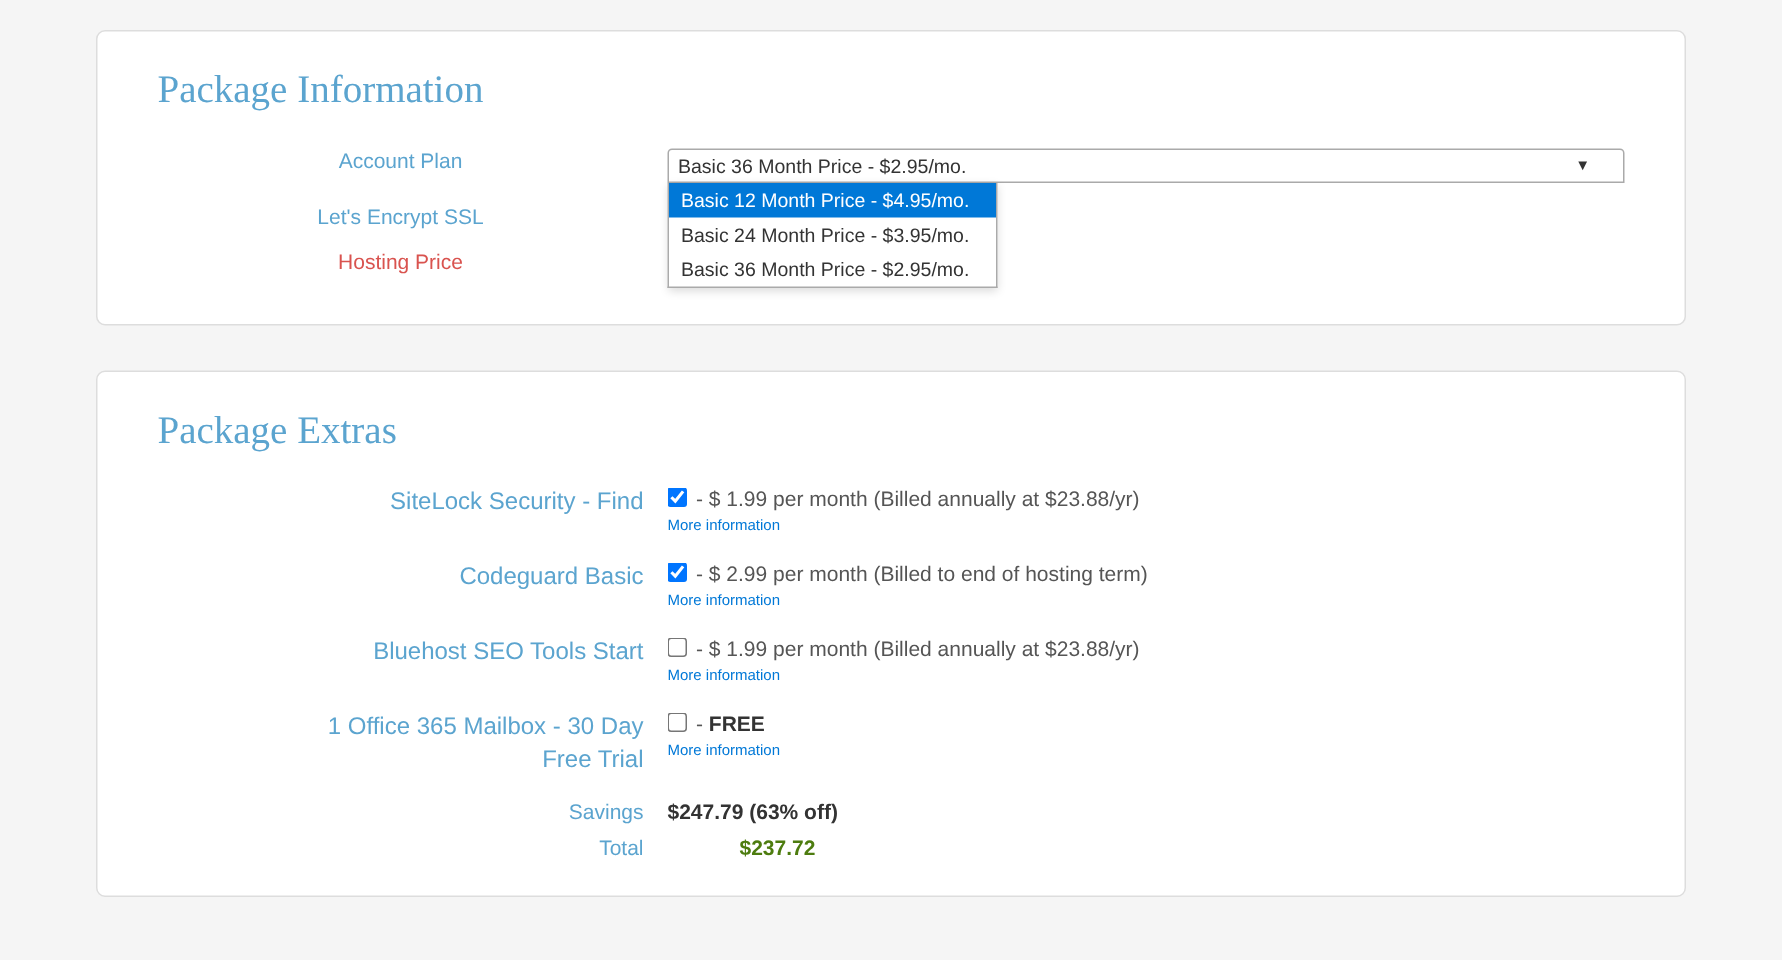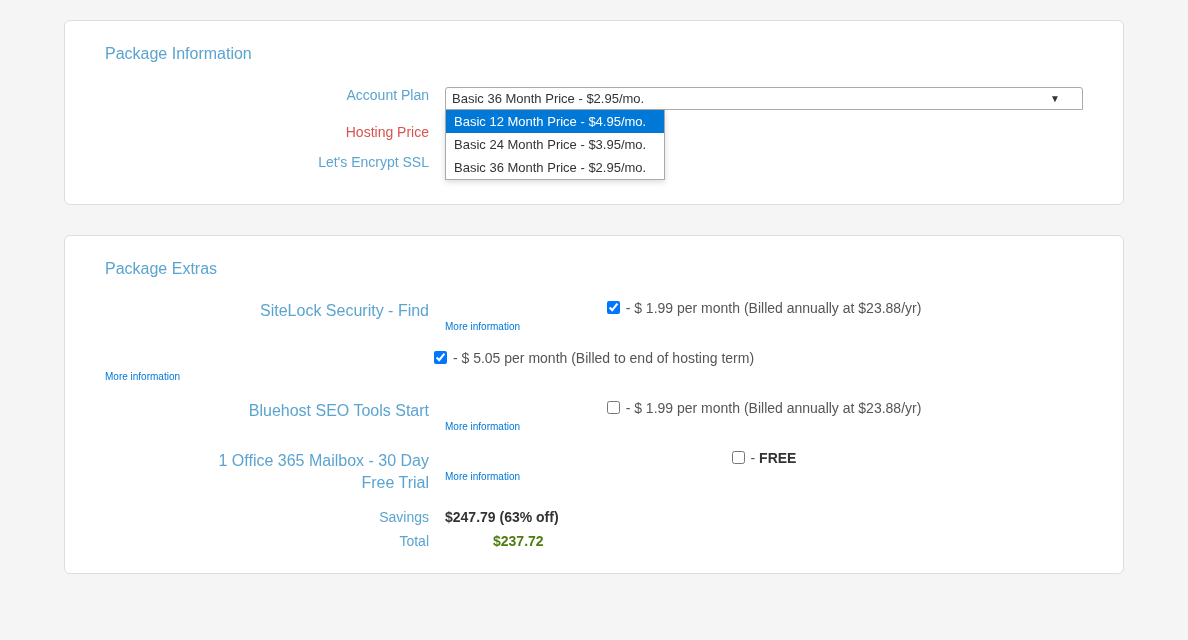--- a/index.html
+++ b/index.html
@@ -14,33 +14,34 @@
       background: #fff;
       border: 1px solid #ddd;
       border-radius: 6px;
       padding: 24px 40px;
       margin-bottom: 30px;
       max-width: 1060px;
       margin-left: auto;
       margin-right: auto;
     }
     .card-title {
-      font-size: 16px;
+      font-size: 26px;
       color: #5ba4cf;
       margin-bottom: 20px;
+      font-family: Liberation Serif, serif;
     }
     .form-row {
       display: flex;
       align-items: flex-start;
       margin-bottom: 10px;
       position: relative;
     }
     .form-label {
       width: 340px;
-      text-align: right;
+      text-align: center;
       padding-right: 16px;
       color: #5ba4cf;
       font-size: 14px;
       padding-top: 4px;
       flex-shrink: 0;
     }
     .form-label.orange {
       color: #d9534f;
     }
     .form-value {
@@ -124,21 +125,20 @@
       cursor: pointer;
     }
     .extras-content strong {
       color: #333;
       font-weight: bold;
     }
     .checkbox-area {
       display: flex;
       align-items: flex-start;
       gap: 6px;
-      justify-content: center;
     }
     .checkbox-area input[type="checkbox"] {
       margin-top: 3px;
       flex-shrink: 0;
     }
     .savings-row {
       display: flex;
       margin-bottom: 8px;
       align-items: center;
     }
@@ -196,52 +196,53 @@
         <div class="dropdown-list">
           <div class="dropdown-item selected">Basic 12 Month Price - $4.95/mo.</div>
           <div class="dropdown-item">Basic 24 Month Price - $3.95/mo.</div>
           <div class="dropdown-item">Basic 36 Month Price - $2.95/mo.</div>
         </div>
       </div>
     </div>
   </div>
 
   <div class="form-row">
+    <div class="form-label">Let's Encrypt SSL</div>
+    <div class="ssl-value"></div>
+  </div>
+
+  <div class="form-row">
     <div class="form-label orange">Hosting Price</div>
     <div class="form-value" style="color:#555; padding-top:4px;">
       
       <span style="color:#555;">hs)</span>
     </div>
   </div>
-
-  <div class="form-row">
-    <div class="form-label">Let's Encrypt SSL</div>
-    <div class="ssl-value"></div>
-  </div>
 </div>
 
 <div class="card">
   <div class="card-title">Package Extras</div>
 
   <div class="extras-row">
     <div class="extras-label">SiteLock Security - Find</div>
     <div class="extras-content">
       <div class="checkbox-area">
         <input type="checkbox" checked="" style="">
         <span>- $ 1.99 per month (Billed annually at $23.88/yr)</span>
       </div>
       <a class="more-info">More information</a>
     </div>
   </div>
 
   <div class="extras-row">
+    <div class="extras-label">Codeguard Basic</div>
     <div class="extras-content">
       <div class="checkbox-area">
         <input type="checkbox" checked="" style="">
-        <span>- $ 5.05 per month (Billed to end of hosting term)</span>
+        <span>- $ 2.99 per month (Billed to end of hosting term)</span>
       </div>
       <a class="more-info">More information</a>
     </div>
   </div>
 
   <div class="extras-row">
     <div class="extras-label">Bluehost SEO Tools Start</div>
     <div class="extras-content">
       <div class="checkbox-area">
         <input type="checkbox" style="">

